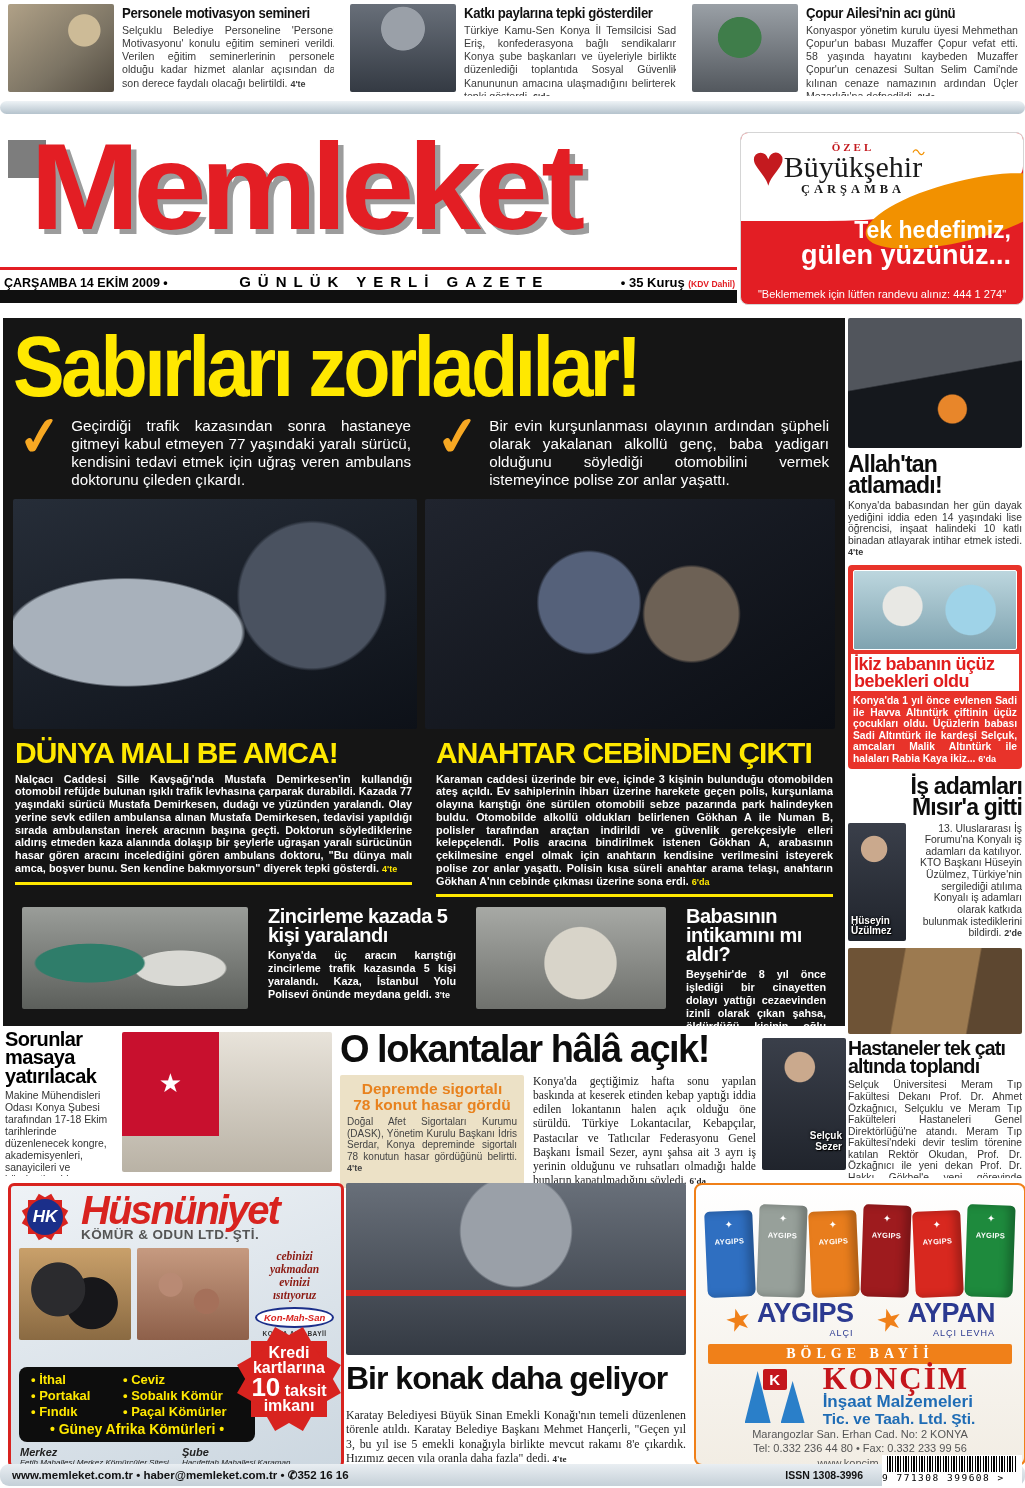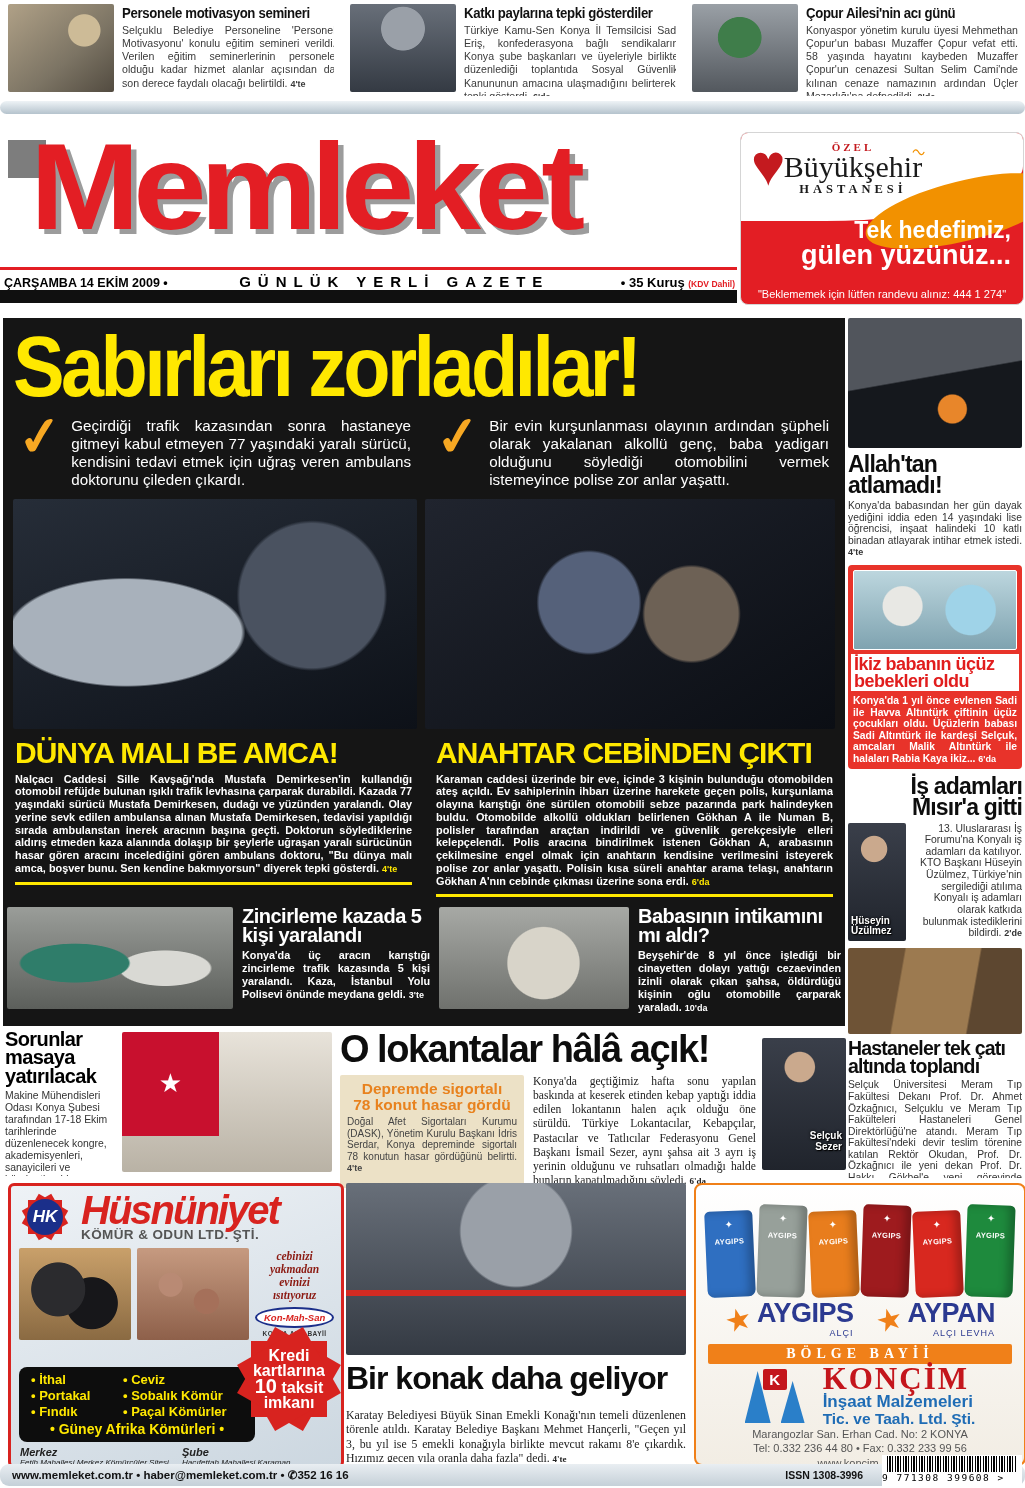--- a/index.html
+++ b/index.html
@@ -75,21 +75,21 @@
   .chk{color:#f7a823;font-size:54px;line-height:.72;font-weight:bold;flex:none;transform:rotate(-6deg)}
   .btxt{color:#fff;font-size:15.2px;line-height:1.17;text-align:justify}
   .bigphotos{display:flex;gap:8px;padding:8px 10px 4px}
   .bigphotos .ph{height:230px}
   .stories{display:flex;gap:24px;padding:2px 12px}
   .story{flex:1;min-width:0;overflow:hidden}
   .story h2{color:#ffe800;font-size:30px;letter-spacing:-1px;margin:3px 0 5px;line-height:1;white-space:nowrap}
   .story p{color:#fff;font-weight:bold;font-size:10.9px;line-height:1.17;text-align:justify;margin:0}
   .story p .t-ref{color:#ffe800}
   .yline{height:3px;background:#ffe800;margin-top:7px}
-  .band{display:flex;gap:9px;padding:8px 4px;align-items:stretch}
+  .band{display:flex;gap:20px;padding:8px 19px;align-items:stretch}
   .band .ph{height:102px;flex:none}
   .bstory{overflow:hidden}
   .bstory h3{color:#fff;font-size:20px;line-height:.95;letter-spacing:-0.5px;margin:0 0 4px}
   .bstory p{color:#fff;font-weight:bold;font-size:10.8px;line-height:1.2;text-align:justify;margin:0}
 
   
   #rail{left:848px;top:318px;width:174px;height:860px;overflow:hidden}
   #rail h3{color:#0d0d0d;font-size:23px;line-height:.92;letter-spacing:-0.8px;margin:6px 0 4px}
   #rail p{font-size:10.3px;line-height:1.12;color:#333;text-align:justify;margin:0}
   .redbox{background:#e8332a;border-radius:4px;padding:5px;margin-top:7px}
@@ -145,21 +145,21 @@
            padding:5px 12px;width:212px}
   .h-black .cols{display:flex}
   .h-black .c1{width:92px}
   .h-black li{list-style:none;font-size:13px;line-height:1.25;white-space:nowrap}
   .h-black ul{margin:0;padding:0}
   .h-black .gafr{font-size:14px;text-align:center;margin-top:1px;white-space:nowrap}
   .burst{position:absolute;right:5px;top:146px;width:94px;height:94px}
   .burst .bc{position:absolute;inset:0;display:flex;flex-direction:column;align-items:center;justify-content:center;
              color:#fff;font-weight:bold;line-height:.95;text-align:center}
   .burst .bc .sm{font-size:16px}
-  .burst .bc .big{font-size:20px;line-height:.85}
+  .burst .bc .big{font-size:26px;line-height:.85}
   .h-addr{display:flex;gap:12px;padding:4px 9px 0;color:#222}
   .h-addr .col{flex:1}
   .h-addr h5{margin:0;font-size:11px;font-style:italic}
   .h-addr p{margin:0;font-size:8.1px;font-style:italic;line-height:1.25}
 
   #midad{left:346px;top:1183px;width:340px;height:279px;position:absolute;overflow:hidden}
   #midad .ph{height:172px}
   #midad h2{font-size:32px;letter-spacing:-1px;margin:7px 0 14px;line-height:1;white-space:nowrap;color:#0d0d0d}
   #midad p{font-family:"Liberation Serif",serif;font-size:11.8px;line-height:1.22;text-align:justify;color:#222;margin:0}
 
@@ -242,21 +242,21 @@
   </div>
 
   <div id="hosp" class="abs">
     <div class="white"></div>
     <div class="swoosh"></div>
     <div class="logo">
       <span class="heart">♥</span>
       <span class="flame">~</span>
       <div class="ozel">ÖZEL</div>
       <div class="bname">Büyükşehir</div>
-      <div class="bsub">HASTANESİ</div>
+      <div class="bsub">ÇARŞAMBA</div>
     </div>
     <div class="slogan">
       <div class="s1">Tek hedefimiz,</div>
       <div class="s2">gülen yüzünüz...</div>
     </div>
     <div class="phone">"Beklememek için lütfen randevu alınız: 444 1 274"</div>
   </div>
 
   <div id="blackzone" class="abs">
     <div id="lead-h1">Sabırları zorladılar!</div>

